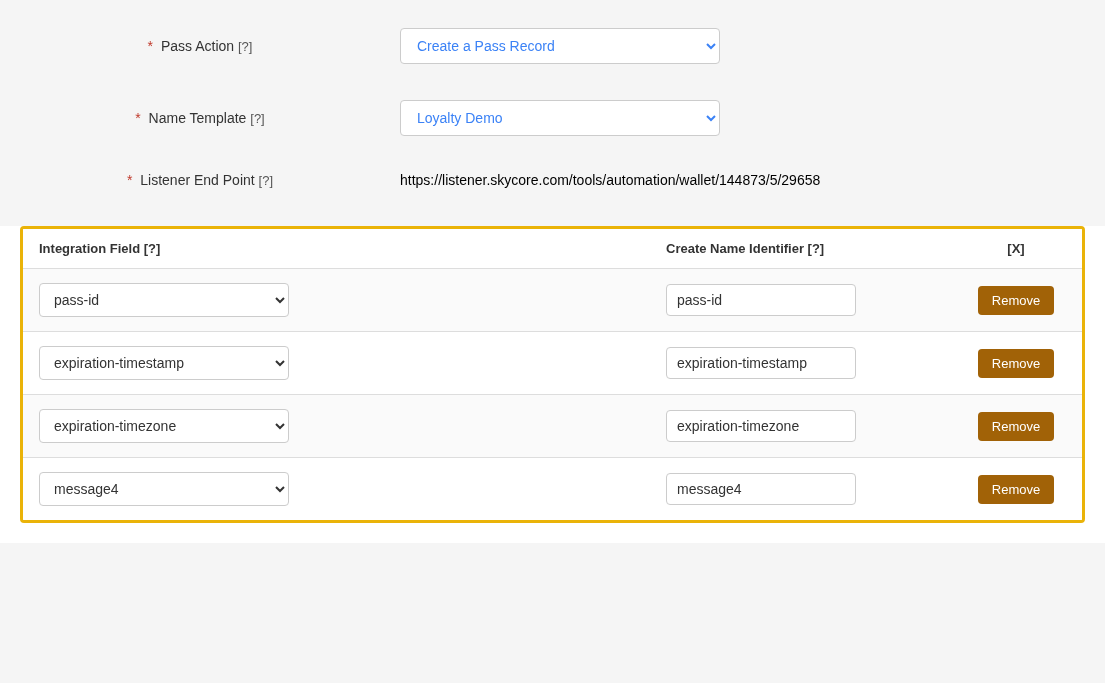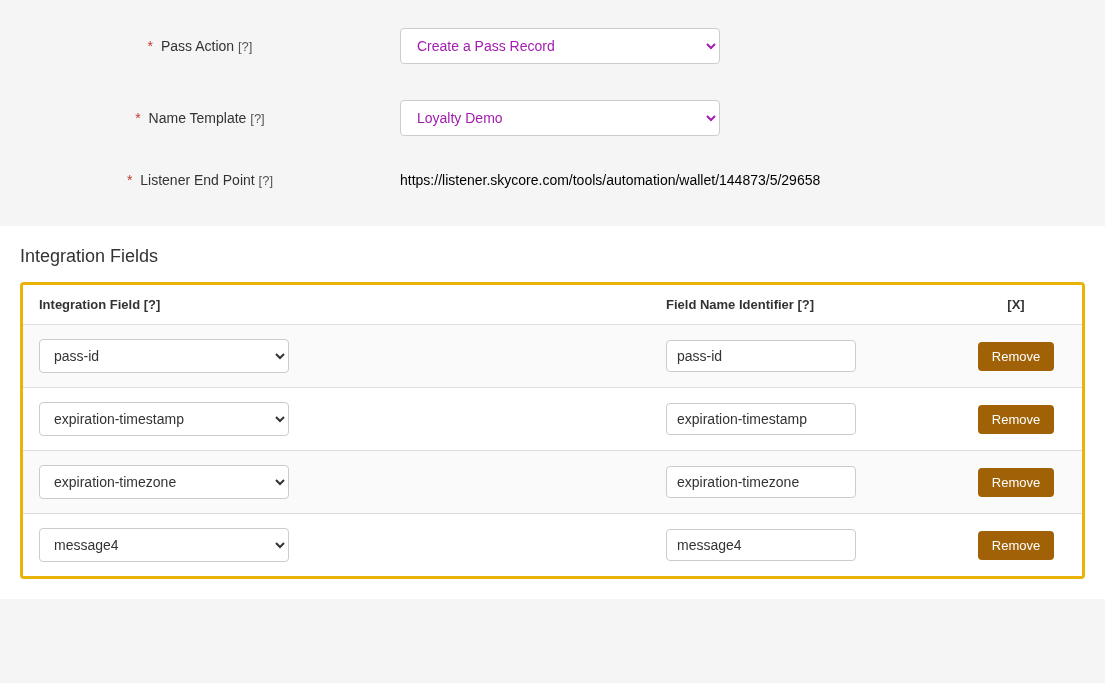--- a/index.html
+++ b/index.html
@@ -44,21 +44,21 @@
       flex: 1;
     }
 
     select.form-select {
       width: 320px;
       padding: 8px 12px;
       border: 1px solid #ccc;
       border-radius: 4px;
       background: #fff;
       font-size: 14px;
-      color: #a21caf;
+      color: #3b82f6;
       appearance: auto;
     }
 
     .listener-url {
       font-size: 14px;
       color: #000000;
     }
 
     .integration-section {
       background: #fff;
@@ -216,27 +216,26 @@
       </div>
       <div class="form-control-wrap">
         <span class="listener-url">https://listener.skycore.com/tools/automation/wallet/144873/5/29658</span>
       </div>
     </div>
 
   </div>
 </div>
 
 <div class="integration-section">
-  <div class="integration-title">Integration Fields</div>
 
   <div class="integration-table">
 
     <div class="table-header">
       <div class="col-field">Integration Field [?]</div>
-      <div class="col-name">Field Name Identifier [?]</div>
+      <div class="col-name">Create Name Identifier [?]</div>
       <div class="col-action">[X]</div>
     </div>
 
     <div class="table-row">
       <div class="row-select">
         <select>
           <option>pass-id</option>
           <option>expiration-timestamp</option>
           <option>expiration-timezone</option>
           <option>message4</option>

